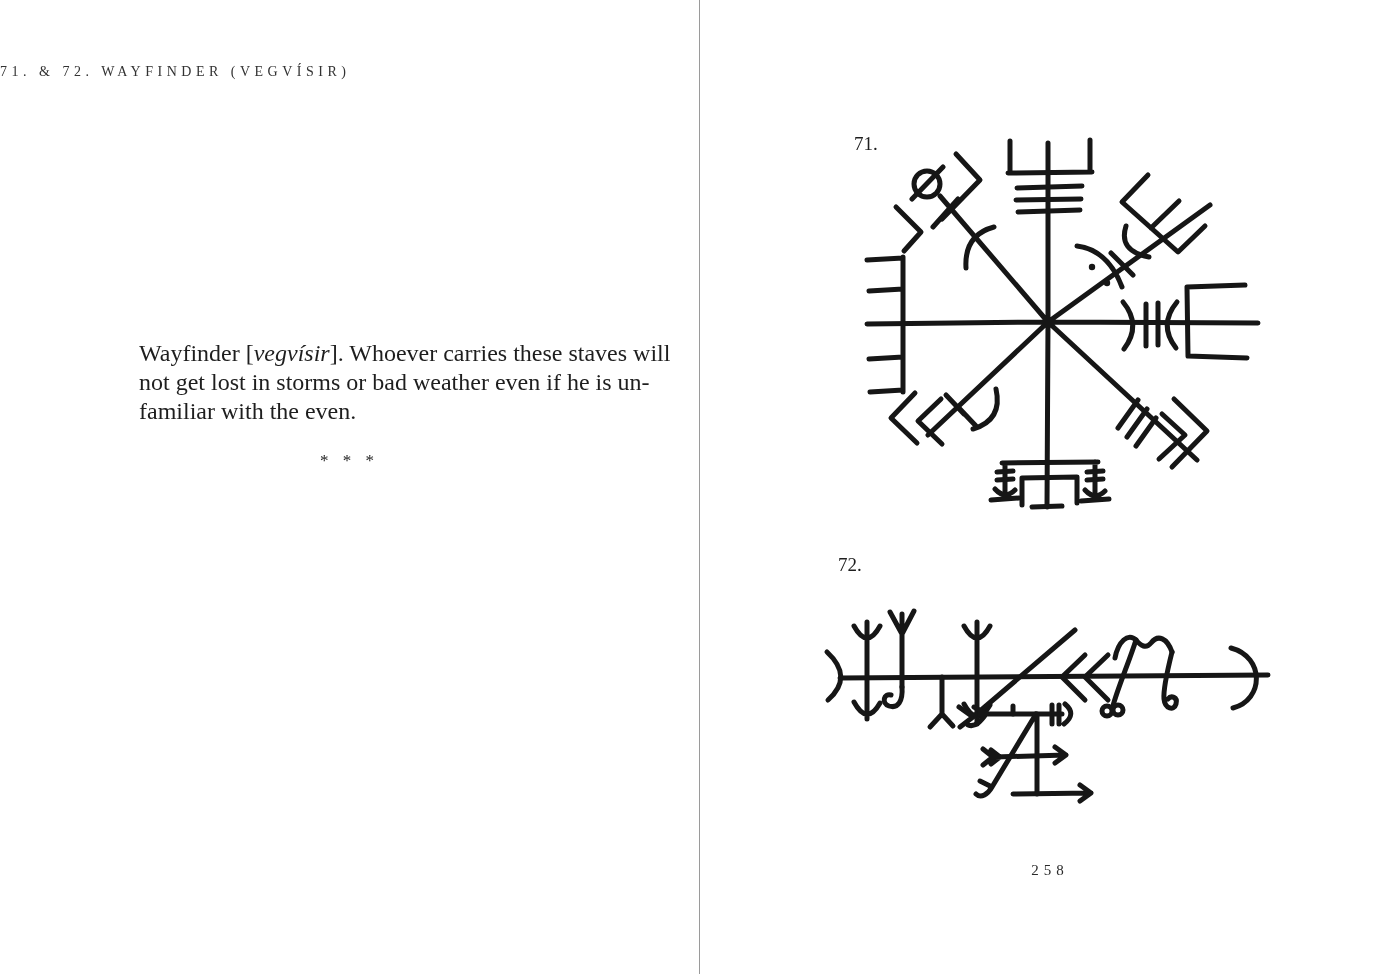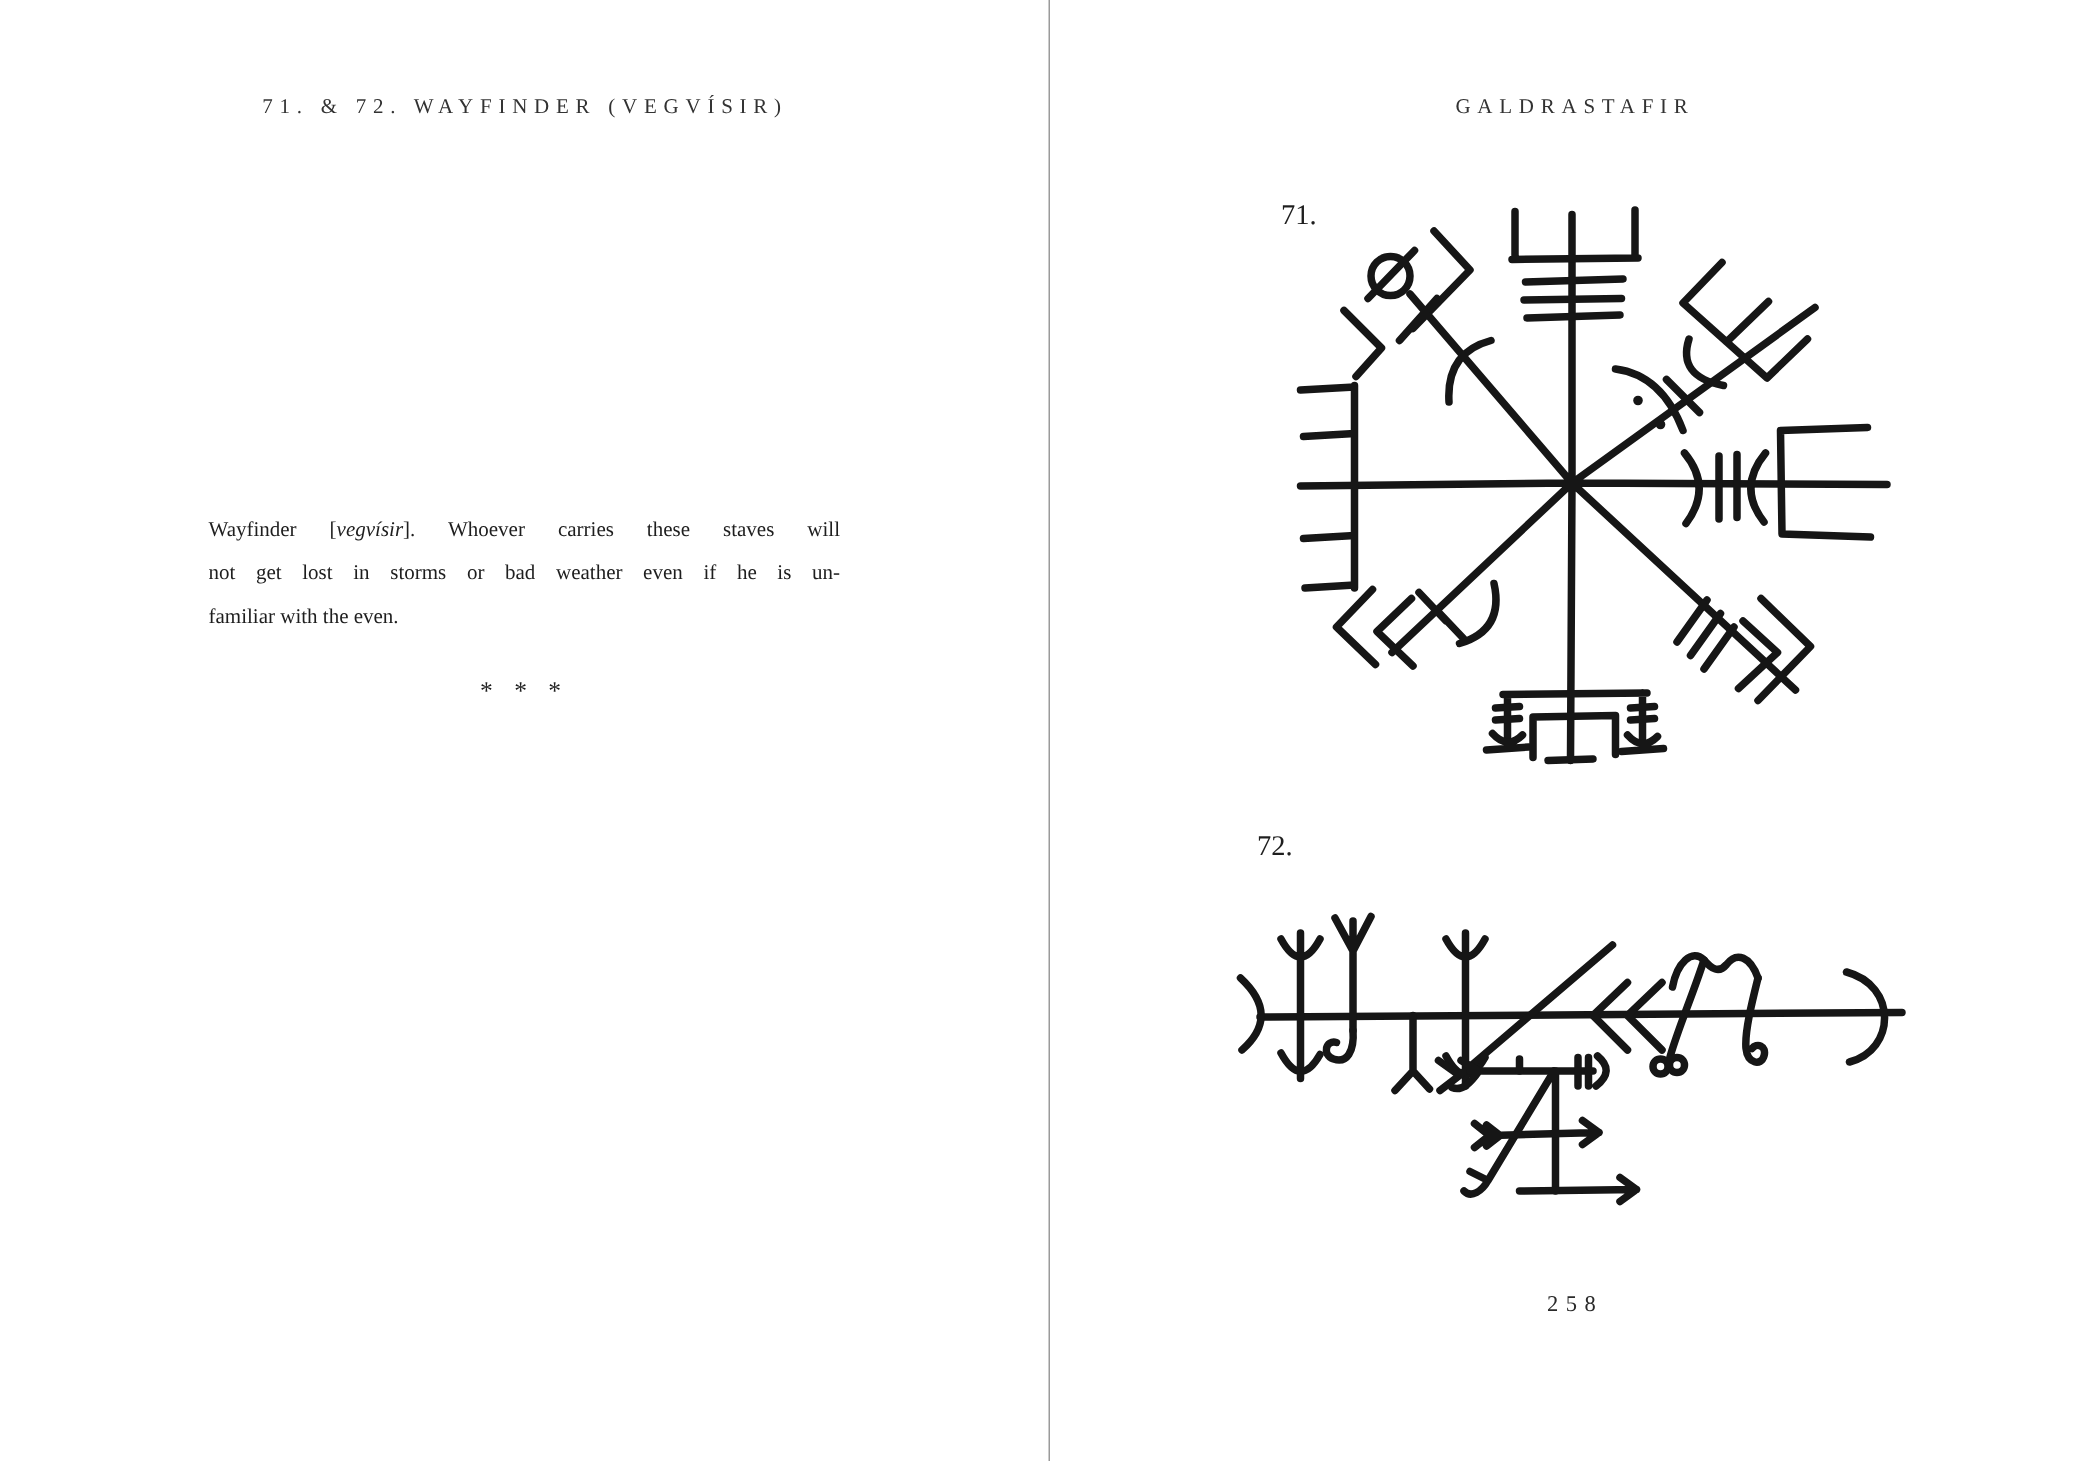--- a/index.html
+++ b/index.html
@@ -7,25 +7,25 @@
     width:1400px;height:974px;position:relative;background:#ffffff;
     font-family:"Liberation Serif","DejaVu Serif",serif;color:#1b1b1b;
     overflow:hidden;
   }
   .page{position:absolute;top:0;height:974px;background:#ffffff;}
   #page-left{left:0;width:700px;}
   #page-right{left:700px;width:700px;}
   .gutter{position:absolute;left:699px;top:0;width:2px;height:974px;background:#9a9a9a;}
 
   .runhead{
-    position:absolute;top:64px;left:0;width:100%;text-align:center;
+    position:absolute;top:64px;left:0;width:100%;text-align:left;
     font-size:14px;letter-spacing:4.5px;color:#323232;white-space:nowrap;
   }
   .body-text{
-    position:absolute;left:139px;width:421px;font-size:14px;line-height:29.2px;color:#1e1e1e;
+    position:absolute;left:139px;width:421px;font-size:24px;line-height:29.2px;color:#1e1e1e;
   }
   #para1{top:339px;}
   #para2{top:514px;}
   .tline{text-align:justify;text-align-last:justify;white-space:nowrap;}
   .tline.last{text-align-last:left;}
   .tline i{font-style:italic;}
   .separator{
     position:absolute;left:139px;top:451px;width:421px;text-align:center;
     font-size:17px;letter-spacing:5px;color:#1e1e1e;
   }
@@ -58,21 +58,20 @@
     </div>
 
   <div class="separator">* * *</div>
 
 
 </div>
 
 <div class="gutter"></div>
 
 <div class="page" id="page-right">
-  <div class="runhead">GALDRASTAFIR</div>
 
   <div class="figlabel" id="label-71">71.</div>
 
   <svg id="fig71" class="stave" width="420" height="405" viewBox="0 0 420 405">
 
     <path d="M203,199 L203,20 M203,199 L202,384 M203,199 L22,201 M203,199 L413,200
              M203,199 L95,73 M203,199 L365,82 M203,199 L83,312 M203,199 L352,337"></path>
 
     <path d="M165,18 L165,50 M245,17 L245,49 M163,50 L247,49"></path>
     <path d="M172,65 L237,63 M171,77 L236,76 M173,89 L235,87"></path>

